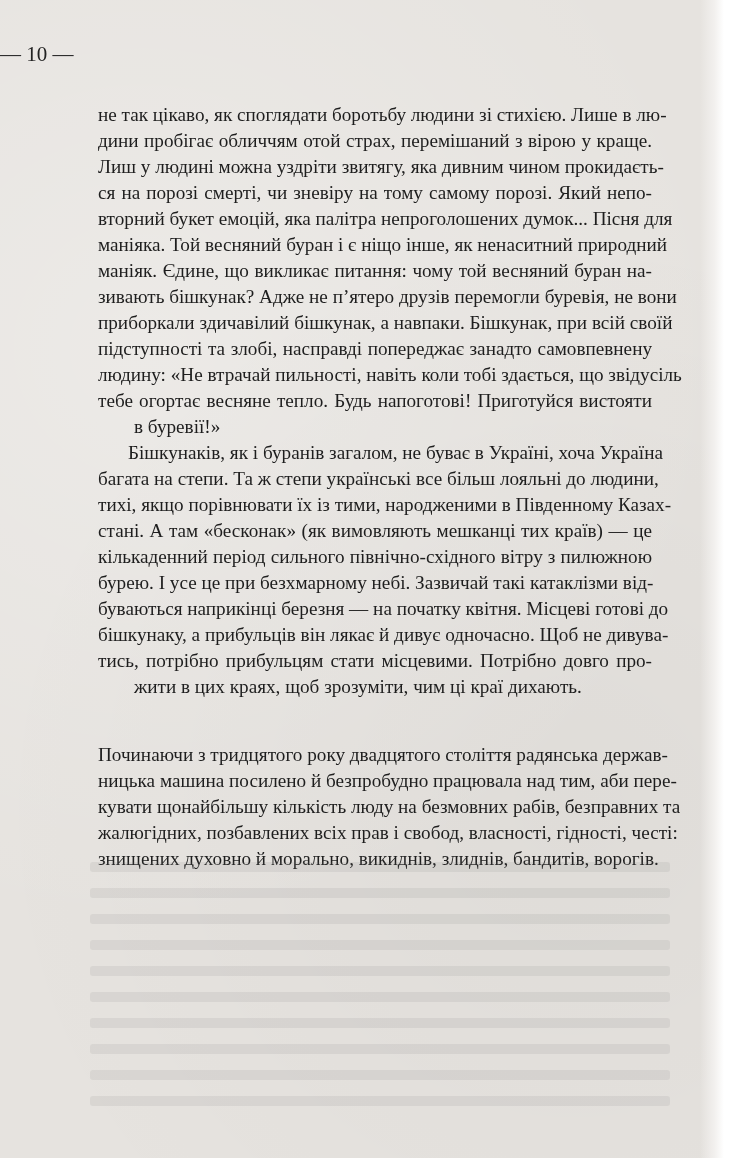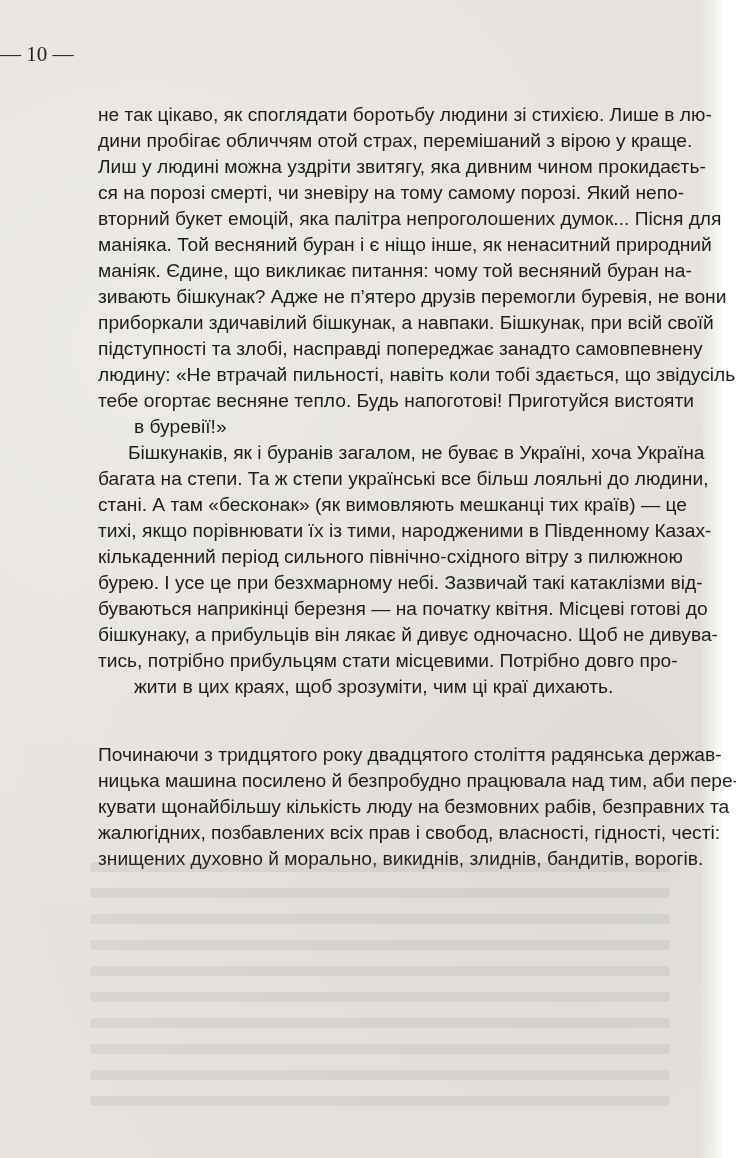--- a/index.html
+++ b/index.html
@@ -21,21 +21,21 @@
     background: linear-gradient(to right, rgba(230,227,223,0), #f2f0ee 60%, #ffffff);
   }
   .page-number {
     position: absolute; left: 0; width: 736px; top: 42px;
     text-align: left;
     font-family: "Liberation Serif", serif;
     font-size: 21px; color: #222;
   }
   .text {
     position: absolute; left: 98px; width: 554px;
-    font-family: Liberation Sans, sans-serif;
+    font-family: Liberation Serif, serif;
     font-size: 19.2px; line-height: 26px; color: #1e1e1e;
   }
   .line { white-space: nowrap; display: block; height: 26px; text-align-last: justify; text-align: justify; }
   .line.last { text-align-last: left; margin-left: 36px; }
   .line.indent { padding-left: 30px; }
   .p1 { top: 102px; }
   .p2 { top: 440px; }
   .p3 { top: 710px; margin-top: 32px; }
   .bleed {
     position: absolute; left: 90px; top: 862px; width: 580px;
@@ -65,22 +65,22 @@
     <span class="line">приборкали здичавілий бішкунак, а навпаки. Бішкунак, при всій своїй</span>
     <span class="line">підступності та злобі, насправді попереджає занадто самовпевнену</span>
     <span class="line">людину: «Не втрачай пильності, навіть коли тобі здається, що звідусіль</span>
     <span class="line">тебе огортає весняне тепло. Будь напоготові! Приготуйся вистояти</span>
     <span class="line last">в буревії!»</span>
   </div>
 
   <div class="text p2">
     <span class="line indent">Бішкунаків, як і буранів загалом, не буває в Україні, хоча Україна</span>
     <span class="line">багата на степи. Та ж степи українські все більш лояльні до людини,</span>
+    <span class="line">тихі, якщо порівнювати їх із тими, народженими в Південному Казах-</span>
     <span class="line">стані. А там «бесконак» (як вимовляють мешканці тих країв) — це</span>
-    <span class="line">тихі, якщо порівнювати їх із тими, народженими в Південному Казах-</span>
     <span class="line">кількаденний період сильного північно-східного вітру з пилюжною</span>
     <span class="line">бурею. І усе це при безхмарному небі. Зазвичай такі катаклізми від-</span>
     <span class="line">буваються наприкінці березня — на початку квітня. Місцеві готові до</span>
     <span class="line">бішкунаку, а прибульців він лякає й дивує одночасно. Щоб не дивува-</span>
     <span class="line">тись, потрібно прибульцям стати місцевими. Потрібно довго про-</span>
     <span class="line last">жити в цих краях, щоб зрозуміти, чим ці краї дихають.</span>
   </div>
 
   <div class="text p3">
     <span class="line">Починаючи з тридцятого року двадцятого століття радянська держав-</span>

